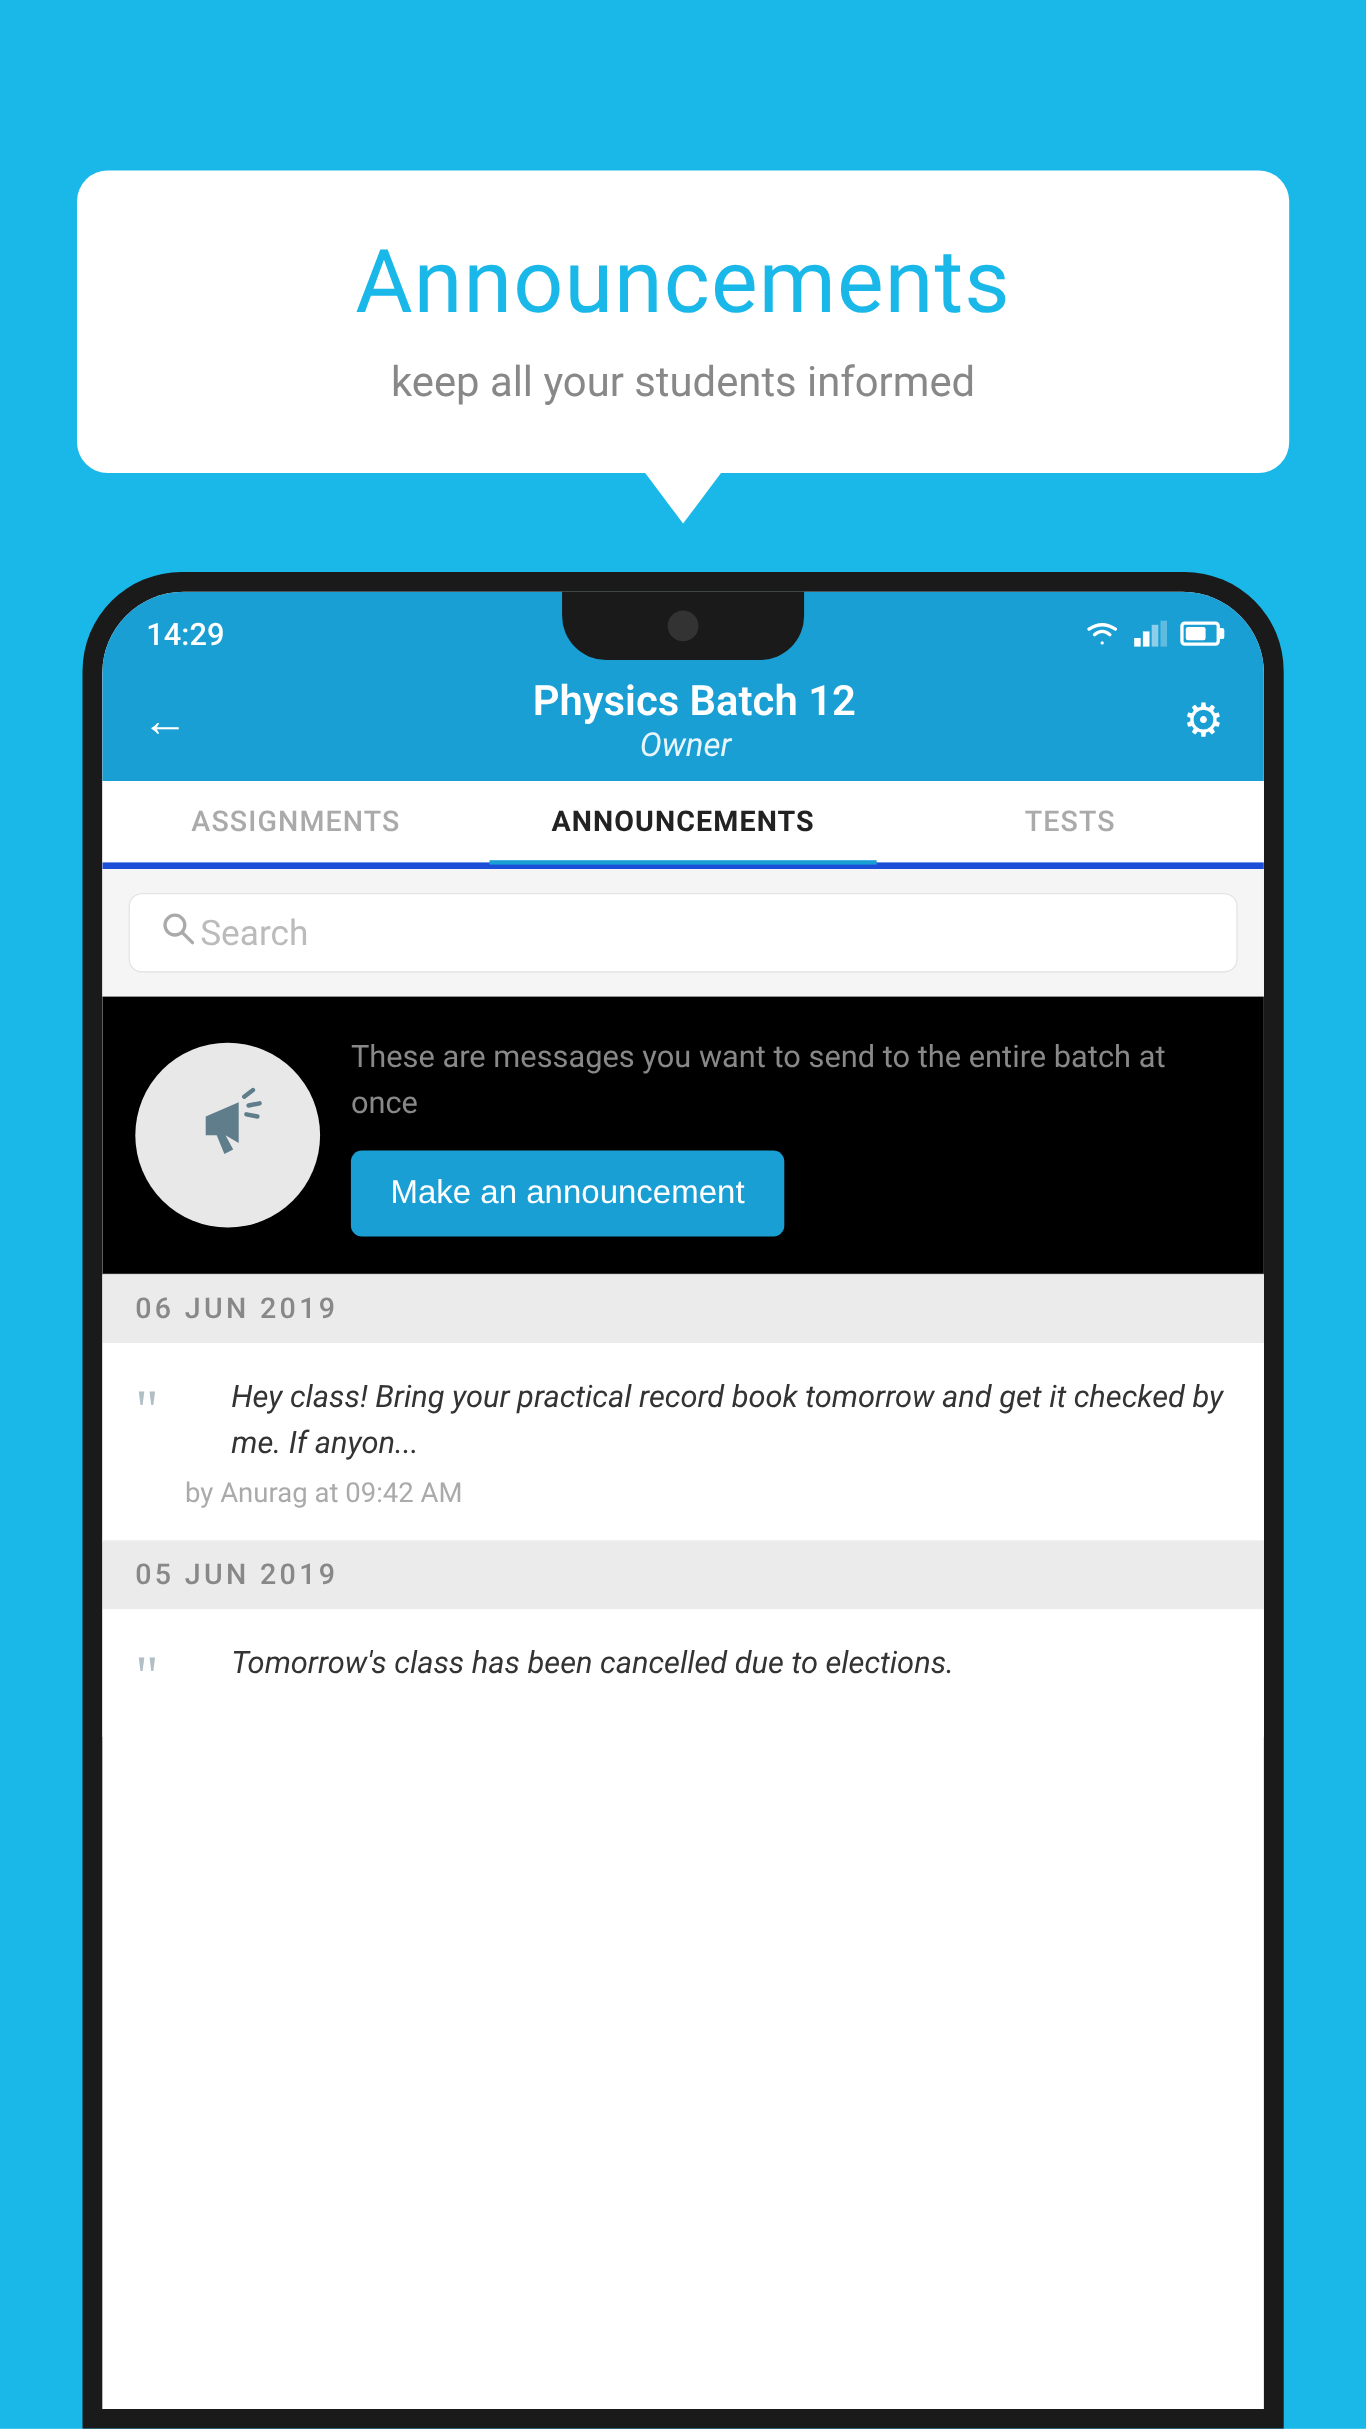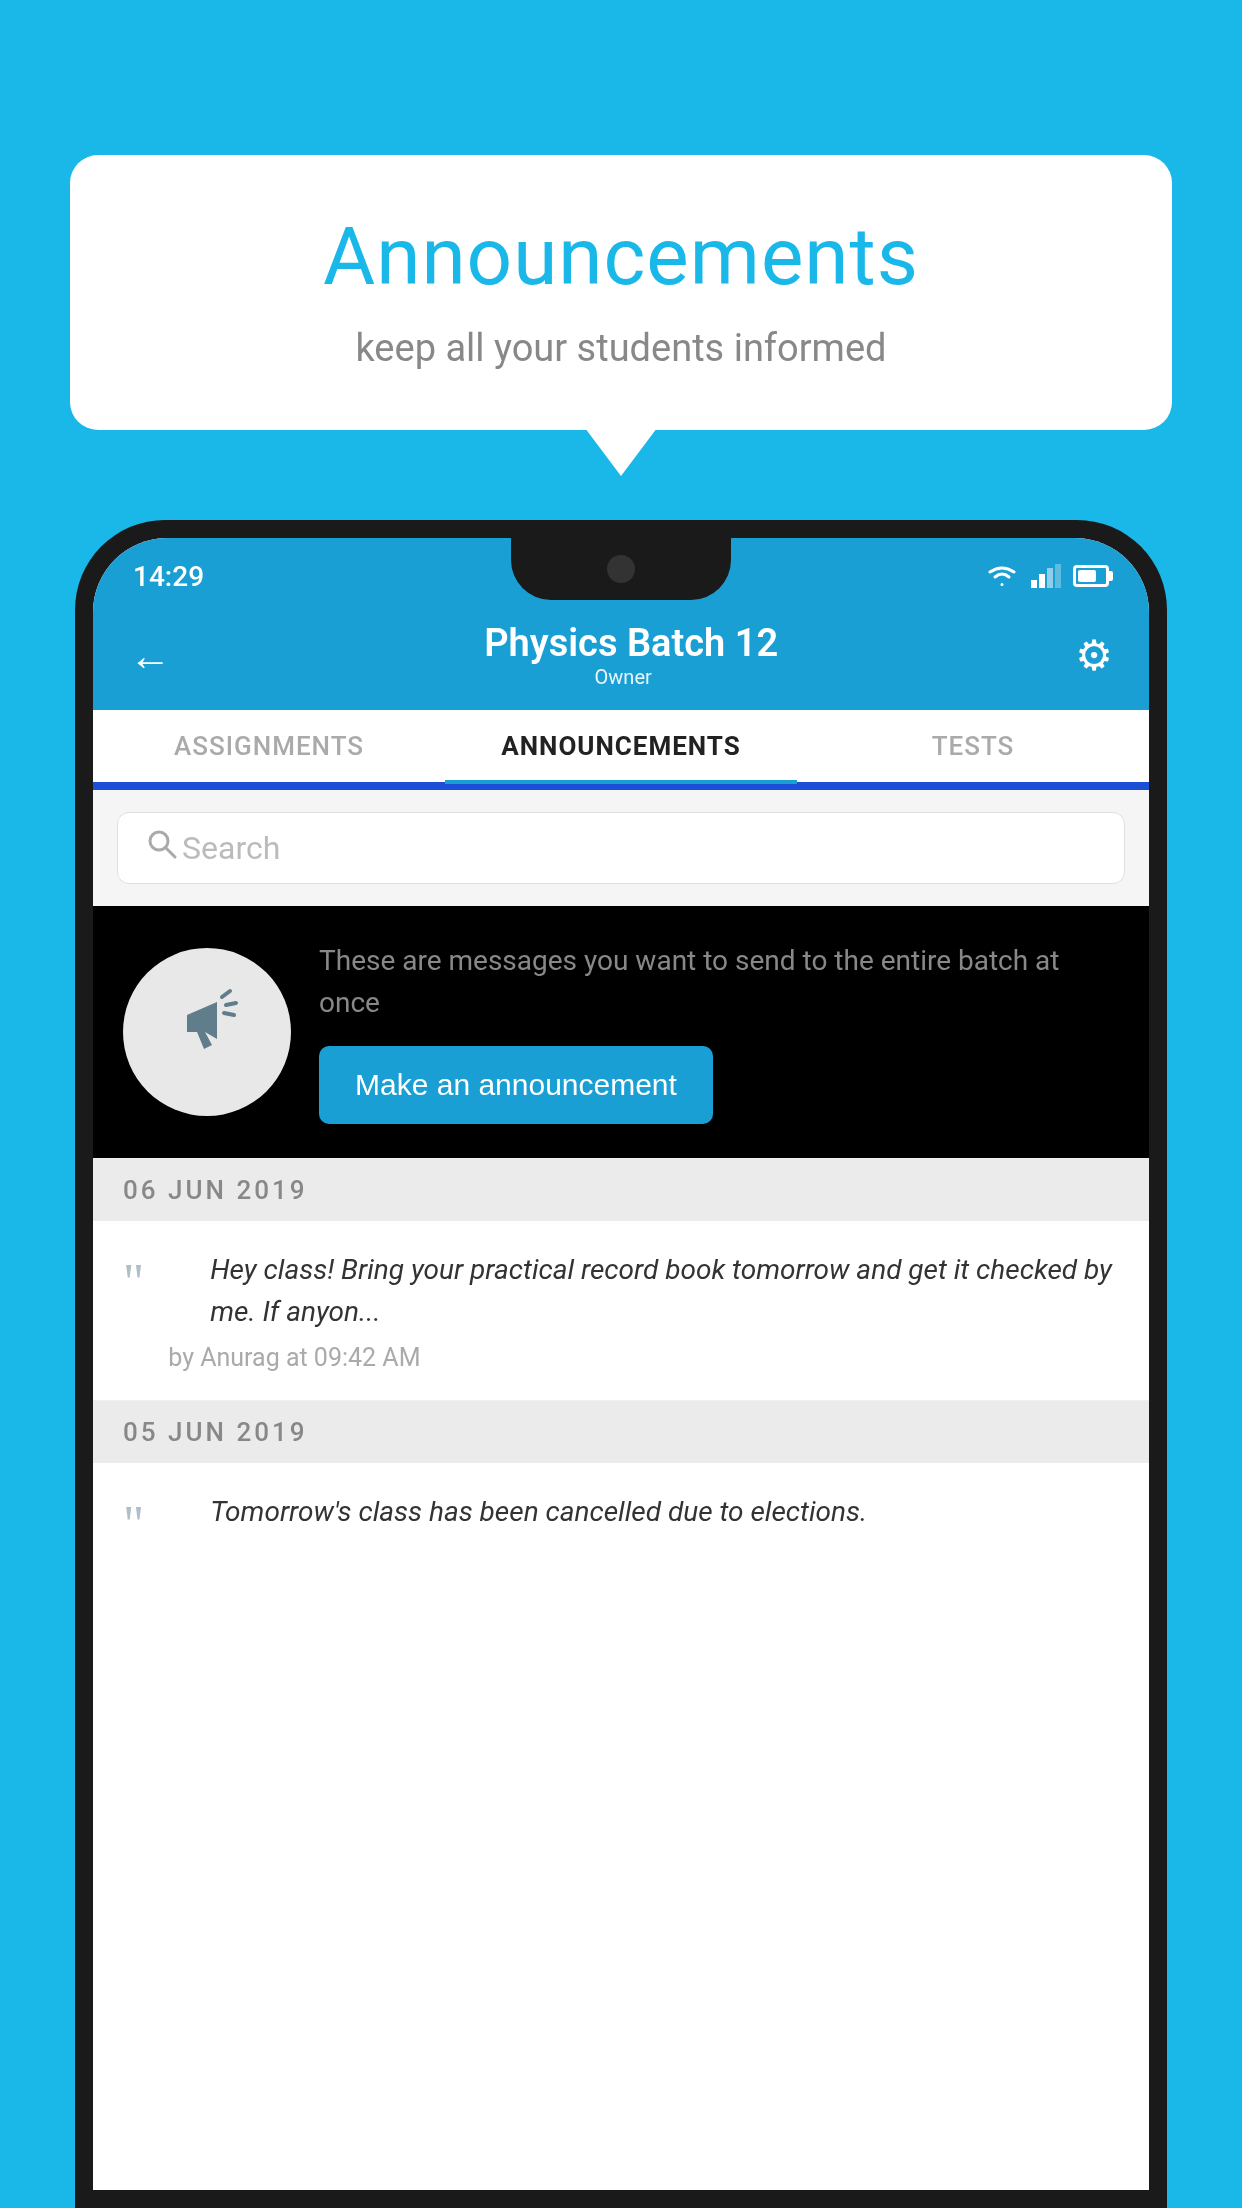--- a/index.html
+++ b/index.html
@@ -187,32 +187,33 @@
 
     .header-batch-name {
       color: white;
       font-size: 38px;
       font-weight: 600;
       margin-left: 16px;
     }
 
     .header-role {
       color: rgba(255,255,255,0.9);
-      font-size: 20px;
+      font-size: 30px;
+      font-style: italic;
     }
 
     .gear-icon {
       color: white;
       font-size: 42px;
     }
 
     
     .tabs-bar {
       display: flex;
-      border-bottom: 8px solid #1d4ed8;
+      border-bottom: 6px solid #1d4ed8;
       background: white;
       height: 80px;
     }
 
     .tab-item {
       flex: 1;
       display: flex;
       align-items: center;
       justify-content: center;
       font-size: 26px;

